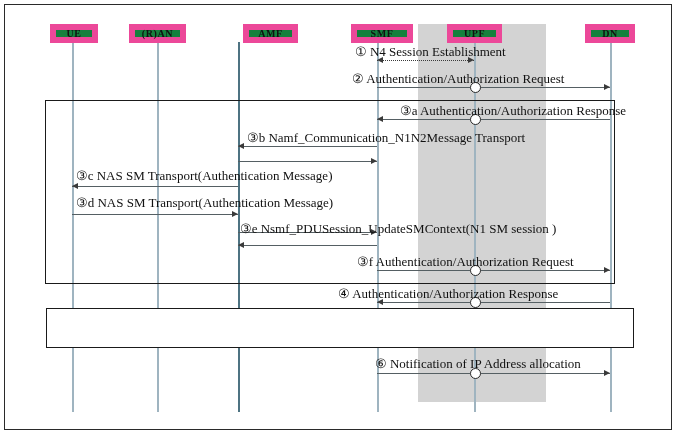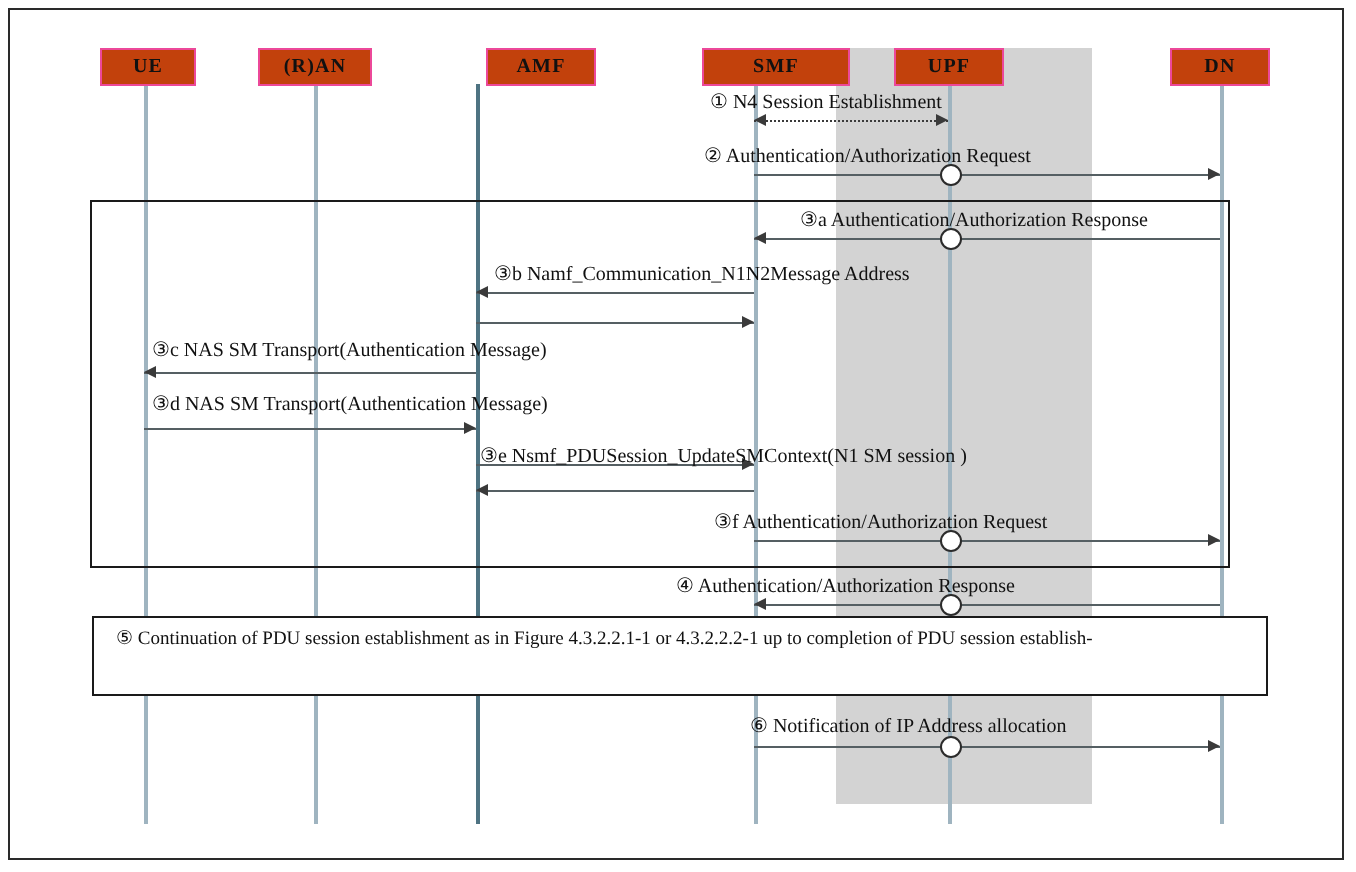--- a/index.html
+++ b/index.html
@@ -19,22 +19,22 @@
   }
   
   .shade{
     position:absolute;
     background:#d3d3d3;
   }
   
   .actor{
     position:absolute;
     height:19px;
-    border:1px solid #ec4899;
-    background:#c2410c;
+    border:6px solid #ec4899;
+    background:#15803d;
     box-sizing:border-box;
     display:flex;align-items:center;justify-content:center;
     font-size:10px;
     letter-spacing:.6px;
     color:#111;
     font-family:"Liberation Serif", serif;
     font-weight:600;
   }
   
   .lifeline{
@@ -81,21 +81,21 @@
   .crossdot{
     position:absolute;
     width:9px;height:9px;
     border:1px solid #2b2b2b;
     border-radius:50%;
     background:#ffffff;
   }
   
   .lbl{
     position:absolute;
-    font-size:10px;
+    font-size:13px;
     color:#111;
     white-space:nowrap;
     font-family:"Liberation Serif", serif;
     line-height:12px;
   }
   .notetext{
     position:absolute;
     font-size:9.5px;
     color:#111;
     font-family:"Liberation Serif", serif;
@@ -131,21 +131,21 @@
         <div class="msgline" style="left: 372px; top: 82px; width: 233px;"></div>
         <div class="arrowR" style="left: 599px; top: 79px;"></div>
         <div class="crossdot" style="left: 464.5px; top: 76.5px;"></div>
         <div class="lbl" style="left: 347px; top: 68px;">② Authentication/Authorization Request</div>
         <div class="msgline" style="left: 372px; top: 114px; width: 233px;"></div>
         <div class="arrowL" style="left: 372px; top: 111px;"></div>
         <div class="crossdot" style="left: 464.5px; top: 108.5px;"></div>
         <div class="lbl" style="left: 395px; top: 100px;">③a Authentication/Authorization Response</div>
         <div class="msgline" style="left: 233px; top: 141px; width: 139px;"></div>
         <div class="arrowL" style="left: 233px; top: 138px;"></div>
-        <div class="lbl" style="left: 242px; top: 127px;">③b Namf_Communication_N1N2Message Address</div>
+        <div class="lbl" style="left: 242px; top: 127px;">③b Namf_Communication_N1N2Message Transport</div>
         <div class="msgline" style="left: 233px; top: 156px; width: 139px;"></div>
         <div class="arrowR" style="left: 366px; top: 153px;"></div>
         <div class="msgline" style="left: 67px; top: 181px; width: 166px;"></div>
         <div class="arrowL" style="left: 67px; top: 178px;"></div>
         <div class="lbl" style="left: 71px; top: 165px;">③c NAS SM Transport(Authentication Message)</div>
         <div class="msgline" style="left: 67px; top: 209px; width: 166px;"></div>
         <div class="arrowR" style="left: 227px; top: 206px;"></div>
         <div class="lbl" style="left: 71px; top: 192px;">③d NAS SM Transport(Authentication Message)</div>
         <div class="msgline" style="left: 233px; top: 227px; width: 139px;"></div>
         <div class="arrowR" style="left: 366px; top: 224px;"></div>
@@ -162,27 +162,26 @@
         <div class="lbl" style="left: 333px; top: 283px;">④ Authentication/Authorization Response</div>
         <div class="msgline" style="left: 372px; top: 368px; width: 233px;"></div>
         <div class="arrowR" style="left: 599px; top: 365px;"></div>
         <div class="crossdot" style="left: 464.5px; top: 362.5px;"></div>
         <div class="lbl" style="left: 370px; top: 353px;">⑥ Notification of IP Address allocation</div>
       </div>
 
     <div id="notes">
         <div class="groupbox filled" style="left: 41px; top: 303px; width: 588px; height: 40px;"></div>
         <div class="notetext" style="left: 53px; top: 308px; width: 568px;">
-          <div>⑤ Continuation of PDU session establishment as in Figure 4.3.2.2.1-1 or 4.3.2.2.2-1 up to completion of PDU session establish-</div>
         </div>
       </div>
 
     <div id="actors">
         <div class="actor" style="left: 45px; top: 19px; width: 48px;">UE</div>
         <div class="actor" style="left: 124px; top: 19px; width: 57px;">(R)AN</div>
         <div class="actor" style="left: 206px; top: 19px; width: 55px; margin-left: 32px;">AMF</div>
-        <div class="actor" style="left: 346px; top: 19px; width: 74px;">SMF</div>
+        <div class="actor" style="left: 346px; top: 19px; width: 62px;">SMF</div>
         <div class="actor" style="left: 442px; top: 19px; width: 55px;">UPF</div>
         <div class="actor" style="left: 580px; top: 19px; width: 50px; text-align: right;">DN</div>
       </div>
 
   </div>
 </div>
 
 </body></html>

